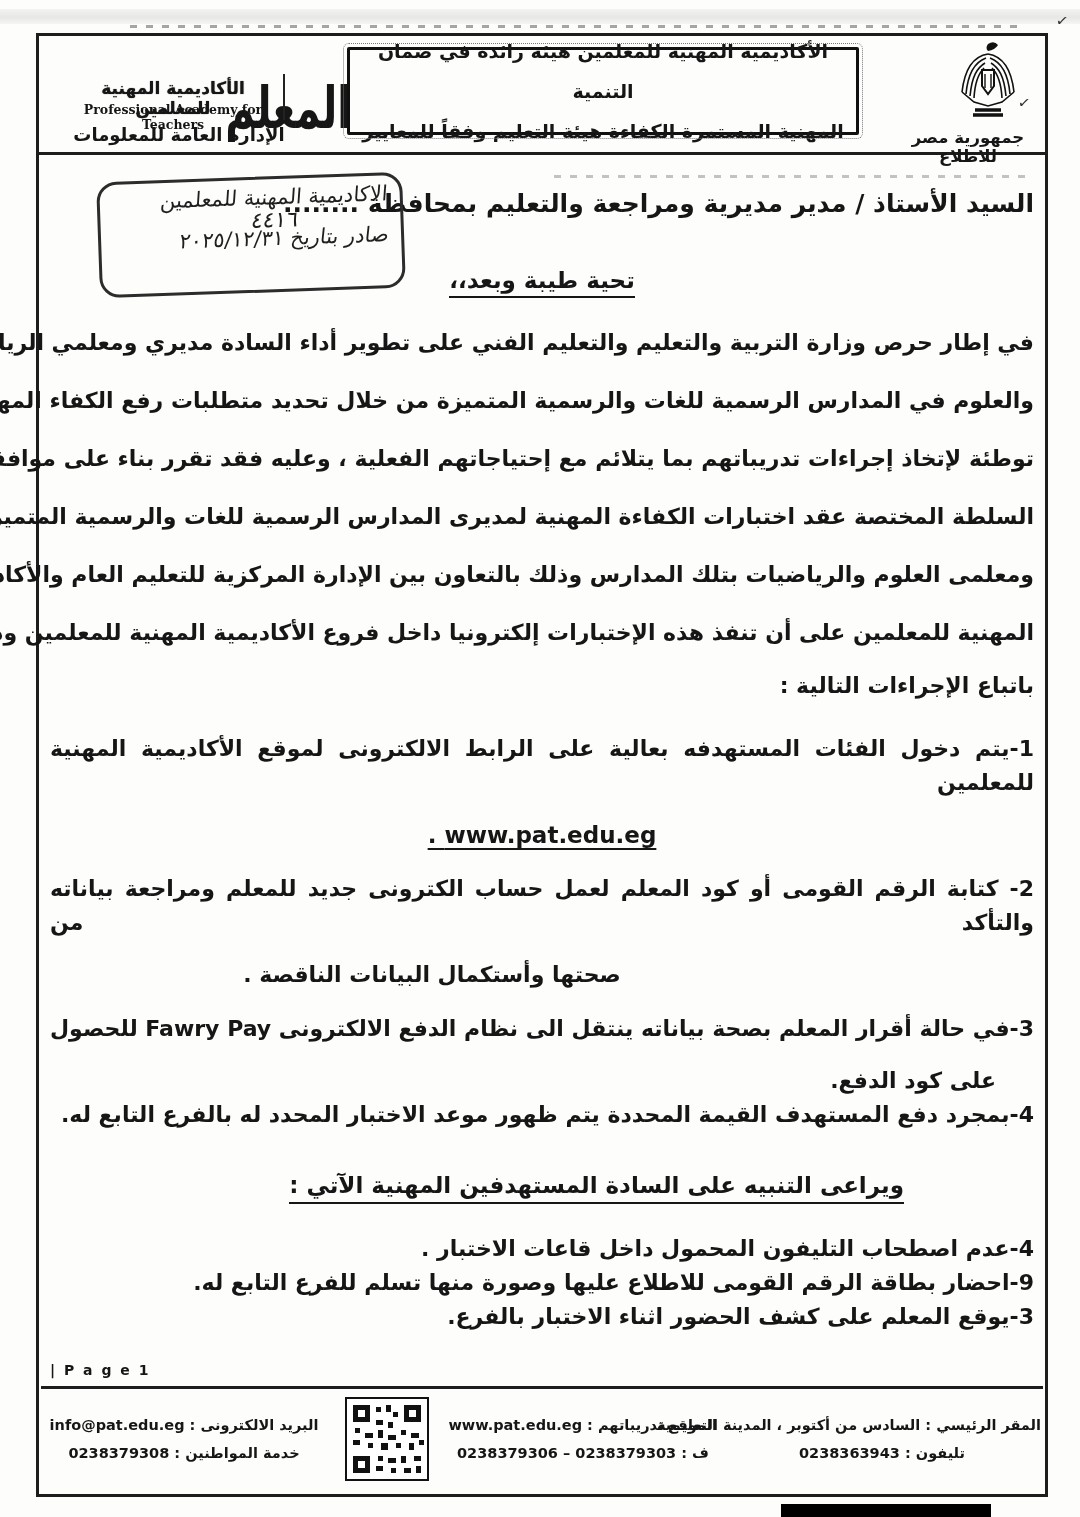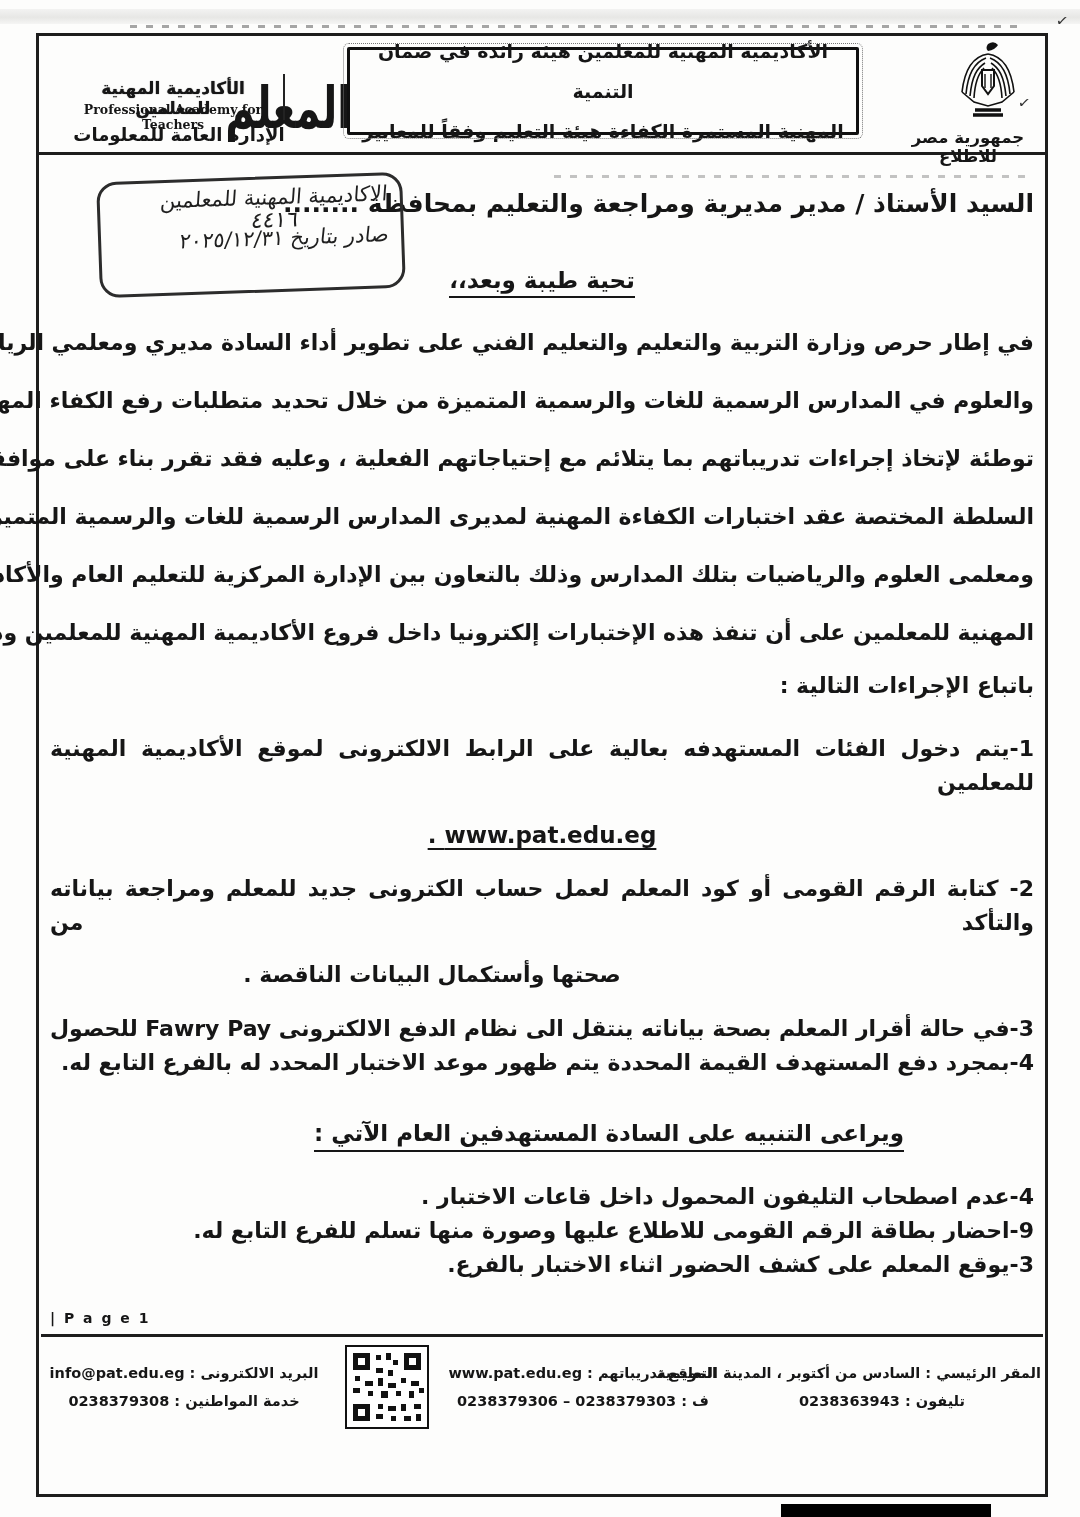--- a/index.html
+++ b/index.html
@@ -166,25 +166,26 @@
 
       <div class="proc mt24">1-يتم دخول الفئات المستهدفه بعالية على الرابط الالكترونى لموقع الأكاديمية المهنية للمعلمين</div>
       <div class="link-line">
         <span class="link">www.pat.edu.eg .</span>
       </div>
 
       <div class="proc mt24">2- كتابة الرقم القومى أو كود المعلم لعمل حساب الكترونى جديد للمعلم ومراجعة بياناته والتأكد من</div>
       <div class="cont-center mt18">صحتها وأستكمال البيانات الناقصة .</div>
 
       <div class="proc mt20">3-في حالة أقرار المعلم بصحة بياناته ينتقل الى نظام الدفع الالكترونى Fawry  Pay للحصول</div>
+      <div class="cont-right mt18">على كود الدفع.</div>
 
       <div class="proc-r mt22">4-بمجرد دفع المستهدف القيمة المحددة يتم ظهور موعد الاختبار المحدد له بالفرع التابع له.</div>
 
       <div class="notice-head-wrap">
-        <span class="notice-head">ويراعى التنبيه على السادة المستهدفين العام الآتي :</span>
+        <span class="notice-head">ويراعى التنبيه على السادة المستهدفين المهنية الآتي :</span>
       </div>
       <div class="proc-r mt28">4-عدم اصطحاب التليفون المحمول داخل قاعات الاختبار .</div>
       <div class="proc-r mt22">9-احضار بطاقة الرقم القومى للاطلاع عليها وصورة منها تسلم للفرع التابع له.</div>
       <div class="proc-r mt22">3-يوقع المعلم على كشف الحضور اثناء الاختبار بالفرع.</div>
 
       <div class="pagenum">| P a g e 1</div>
     </div>
 
     <div class="foot-rule"></div>
     <div class="footer">

